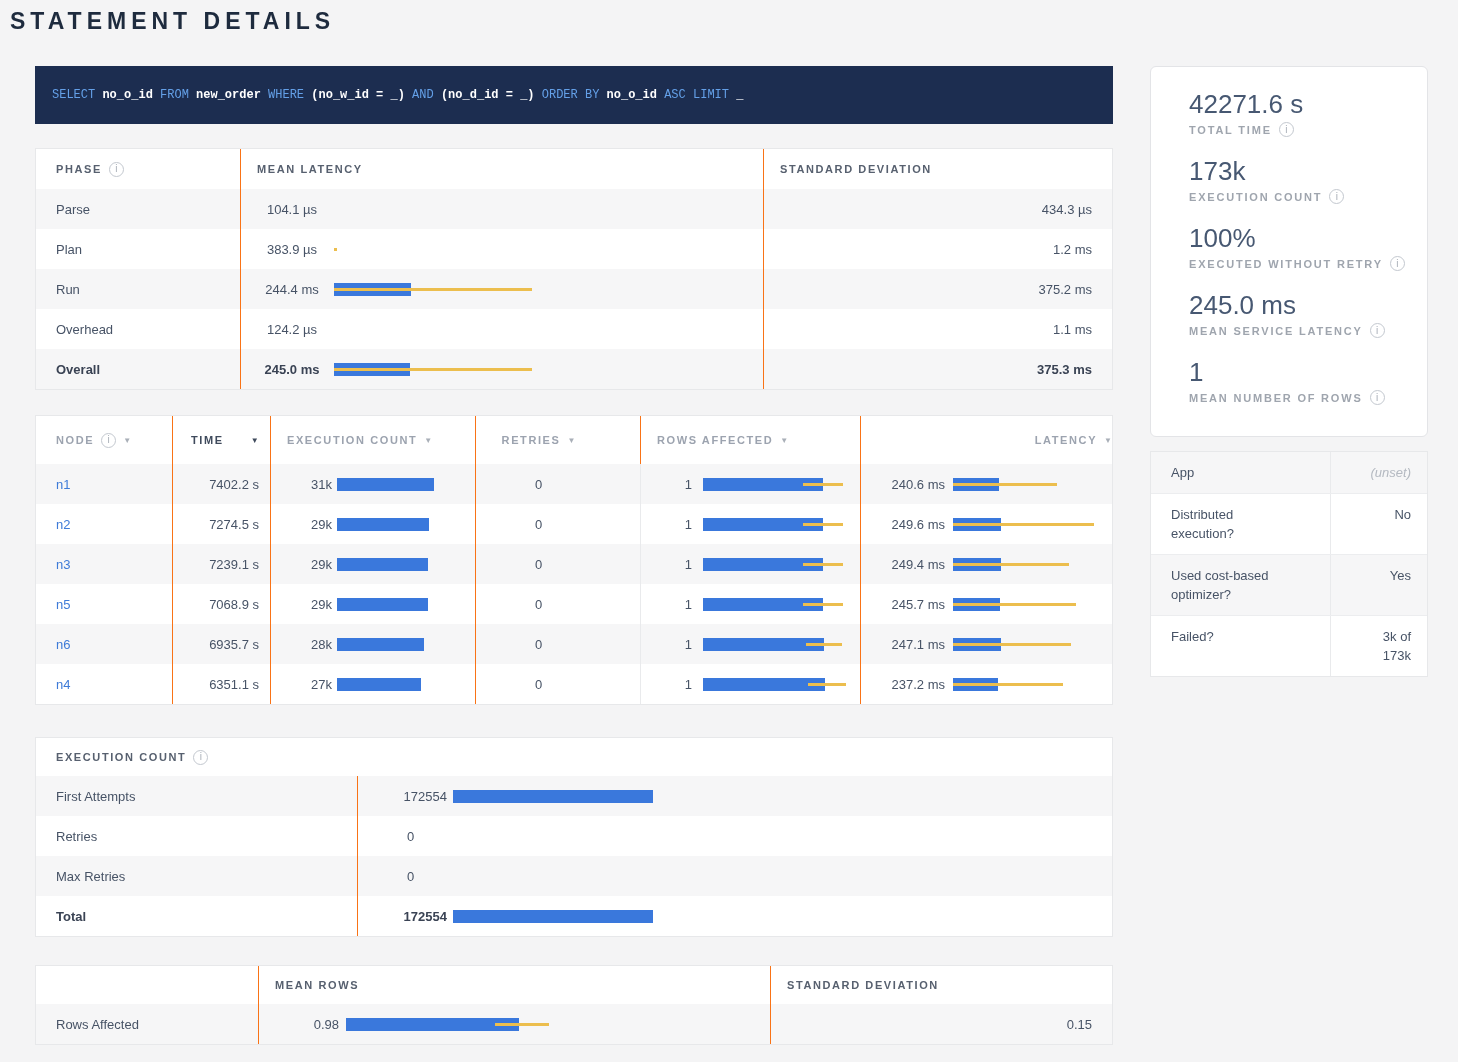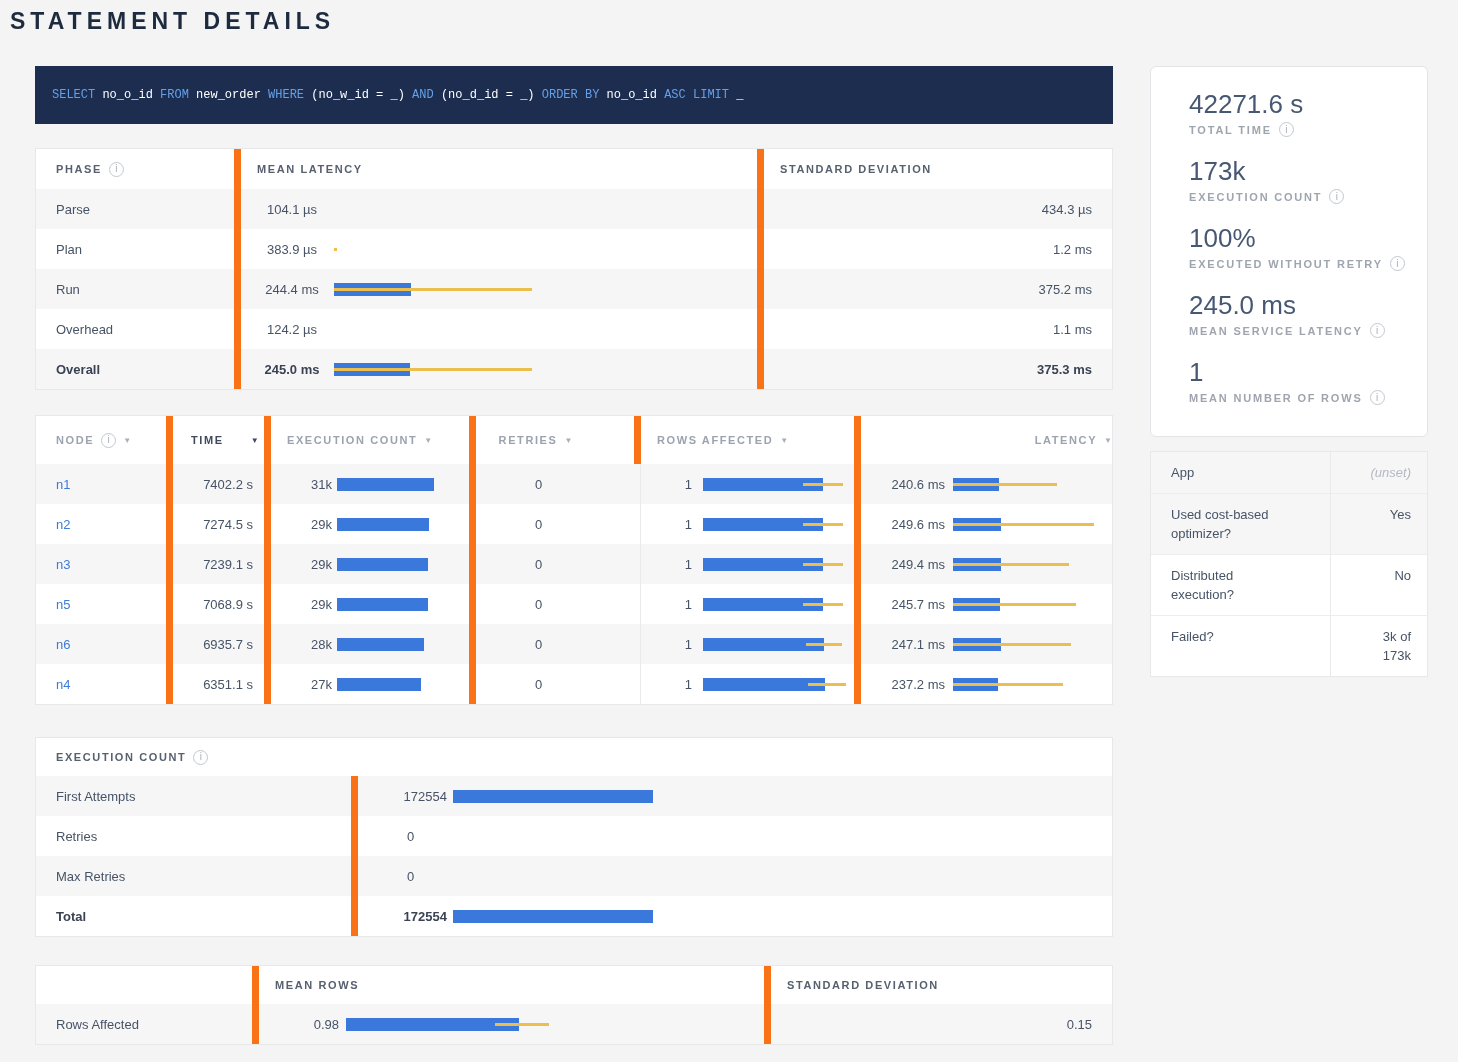--- a/index.html
+++ b/index.html
@@ -21,28 +21,28 @@
   .main { width:1078px; }
   .side { width:278px; margin-left:37px; }
 
   
   .sqlbox {
     height:58px; background:#1C2D50;
     display:flex; align-items:center; padding:0 17px;
   }
   .sql { font-family:"Liberation Mono","DejaVu Sans Mono",monospace; font-size:12px; white-space:pre; color:#fff; }
   .sql .kw { color:#64A0E8; font-weight:400; }
-  .sql .ident { color:#FFFFFF; font-weight:400; }
+  .sql .ident { color:#FFFFFF; font-weight:700; }
 
   
   .tbl { background:#fff; border:1px solid #E7E8EA; display:flex; flex-direction:column; }
   .trow { display:flex; height:40px; background:#fff; }
   .trow.stripe { background:#F6F6F7; }
   .c { display:flex; align-items:center; height:100%; padding-left:16px; }
-  .c.div { border-right:7px solid #f97316; }
+  .c.div { border-right:1px solid #f97316; }
   .hdr { font-size:11px; font-weight:700; letter-spacing:1.6px; color:#57606F; }
   .hdr.dim { color:#9CA3AF; }
   .hdr.active { color:#3F4A5C; }
   .lbl { color:#475366; }
   .num { text-align:right; color:#475366; }
   .num.center { text-align:center; }
   .right-val { margin-left:auto; padding-right:20px; text-align:center; }
   .bold { font-weight:700; color:#3A4354; }
 
   
@@ -518,28 +518,28 @@
               <span class="info-icon">i</span>
             </div>
         </div>
       </div>
 
       <div class="app-tbl">
         <div class="app-row stripe">
           <div class="app-label">App</div>
           <div class="app-value unset">(unset)</div>
         </div>
+        <div class="app-row">
+          <div class="app-label">Distributed execution?</div>
+          <div class="app-value">No</div>
+        </div>
         <div class="app-row stripe">
           <div class="app-label">Used cost-based optimizer?</div>
           <div class="app-value">Yes</div>
         </div>
         <div class="app-row">
-          <div class="app-label">Distributed execution?</div>
-          <div class="app-value">No</div>
-        </div>
-        <div class="app-row">
           <div class="app-label">Failed?</div>
           <div class="app-value">3k of 173k</div>
         </div>
       </div>
     </div>
   </div>
 </div>
 
 </body></html>

